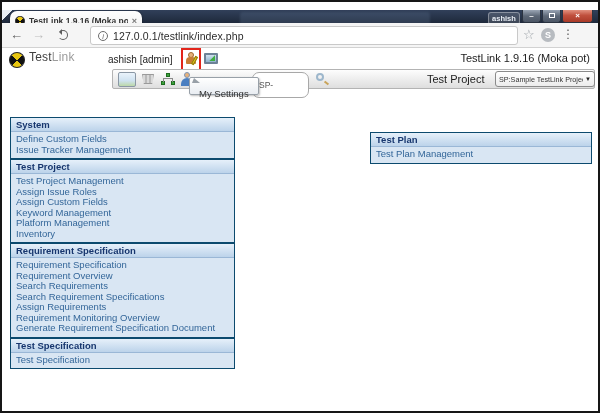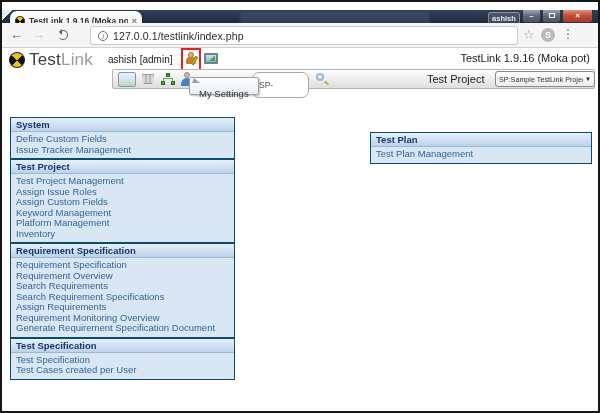--- a/index.html
+++ b/index.html
@@ -47,21 +47,21 @@
   .url { font-size:10.5px; color:#2b2b2b; letter-spacing:.1px; }
   .star { position:absolute; left:521px; top:4px; font-size:13px; color:#9aa0a6; }
   .ext-badge { position:absolute; left:539px; top:5px; width:14px; height:14px; border-radius:50%;
     background:#b7bbc0; color:#fff; font-size:9px; font-weight:bold; text-align:center; line-height:14px; }
   .menu-dots { position:absolute; left:560px; top:4px; font-size:12px; color:#5c5c5c; }
 
   
   .tl-logo-mark { position:absolute; left:7px; top:50px; width:16px; height:16px; border-radius:50%;
     background:conic-gradient(#111 0 90deg, #e8c610 90deg 180deg, #111 180deg 270deg, #e8c610 270deg 360deg);
     transform:rotate(45deg); border:1px solid #222; }
-  .tl-logo-text { position:absolute; left:27px; top:48px; font-size:17px; letter-spacing:.2px; color:#3f3f3f; }
+  .tl-logo-text { position:absolute; left:27px; top:48px; font-size:12px; letter-spacing:.2px; color:#3f3f3f; }
   .tl-logo-text .lite { color:#9c9c9c; }
   .tl-user { position:absolute; left:106px; top:52px; font-size:10px; font-weight:normal; color:#1c1c1c; }
   .annotation { position:absolute; left:179px; top:46px; width:20px; height:25px; border:2px solid #e2251b; }
   .icon-settings { position:absolute; left:184px; top:50px; width:12px; height:13px; }
   .icon-settings .head { position:absolute; left:2px; top:0; width:6px; height:6px; border-radius:50%; background:#e7b27c; border:1px solid #a06a30; }
   .icon-settings .body { position:absolute; left:0; top:5px; width:10px; height:7px; border-radius:4px 4px 1px 1px; background:#c77d35; }
   .icon-settings .pen { position:absolute; left:7px; top:4px; width:3px; height:9px; background:#e8c61c; border:1px solid #8c7a10; transform:rotate(30deg); }
   .icon-monitor { position:absolute; left:202px; top:51px; width:14px; height:11px; background:linear-gradient(#cfe0ee,#8fb3cf); border:2px solid #6d8296; border-radius:1px; }
   .icon-monitor:after { content:""; position:absolute; right:-3px; bottom:-3px; border:4px solid transparent; border-left-color:#3fae3f; transform:rotate(45deg); }
   .tl-version { position:absolute; right:8px; top:50px; font-size:11px; color:#1c1c1c; }
@@ -205,21 +205,20 @@
           <a href="#">Search Requirement Specifications</a>
           <a href="#">Assign Requirements</a>
           <a href="#">Requirement Monitoring Overview</a>
           <a href="#">Generate Requirement Specification Document</a>
         </div>
       </div>
       <div class="section">
         <div class="sec-header">Test Specification</div>
         <div class="sec-body">
           <a href="#">Test Specification</a>
-          <a href="#">Test Cases created per User</a>
         </div>
       </div>
     </div>
   <div class="col right" id="col-right">
       <div class="section">
         <div class="sec-header">Test Plan</div>
         <div class="sec-body">
           <a href="#">Test Plan Management</a>
         </div>
       </div>

